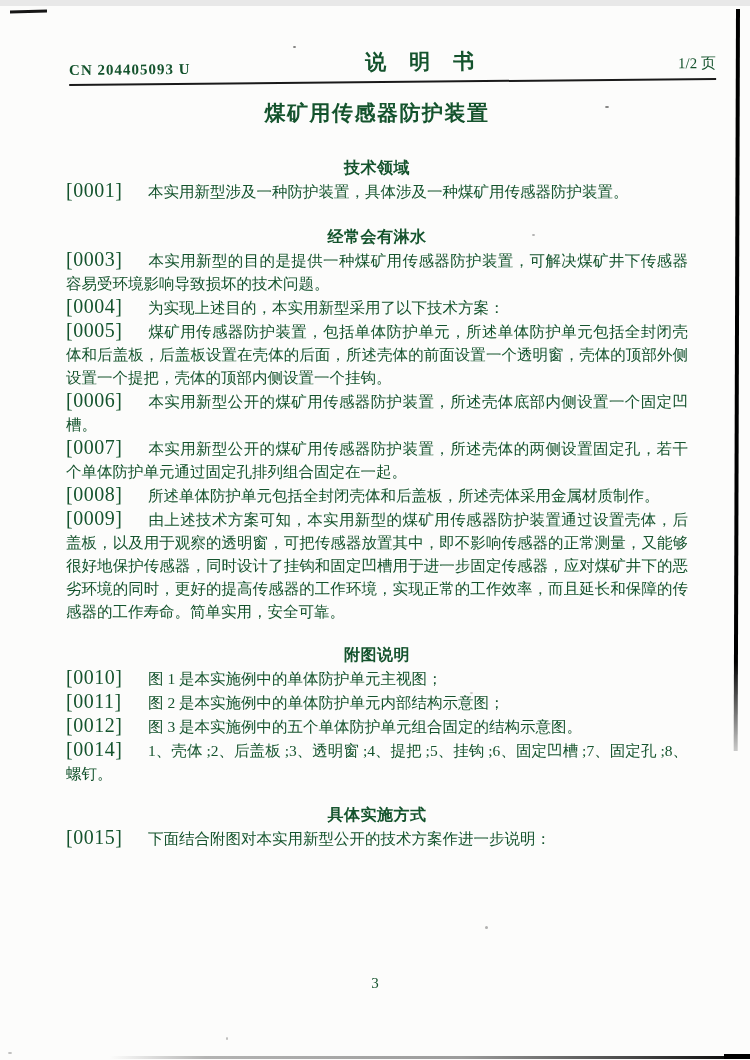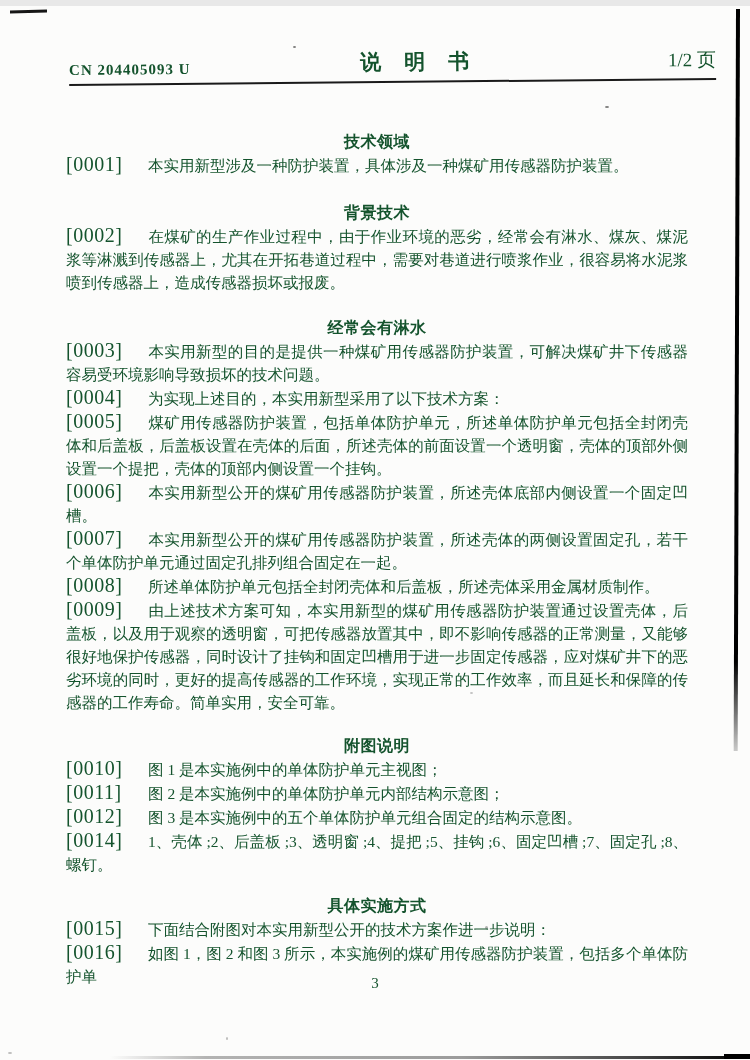--- a/index.html
+++ b/index.html
@@ -36,21 +36,21 @@
     white-space: nowrap;
   }
   .doc-type {
     font-size: 21px;
     font-weight: 700;
     letter-spacing: 1px;
     white-space: nowrap;
     transform: translateX(-14px);
   }
   .page-indicator {
-    font-size: 19px;
+    font-size: 15px;
     white-space: nowrap;
   }
 
   
   .content {
     position: absolute;
     left: 66px;
     top: 94px;
     width: 622px;
     font-size: 15.5px;
@@ -151,30 +151,27 @@
 
   <div class="header-wrap">
     <div class="header-row">
       <span class="doc-number">CN 204405093 U</span>
       <span class="doc-type">说　明　书</span>
       <span class="page-indicator">1/2 页</span>
     </div>
   </div>
 
   <div class="content">
+    <h1 class="title">煤矿用传感器防护装置</h1>
 
     <section class="sec-1">
       <h2 class="sec-heading">技术领域</h2>
       <p class="para"><span class="pnum">[0001]</span><span>本实用新型涉及一种防护装置，具体涉及一种煤矿用传感器防护装置。</span></p>
     </section>
 
-    <section class="sec-2">
-      <h2 class="sec-heading">背景技术</h2>
-      <p class="para"><span class="pnum">[0002]</span><span>在煤矿的生产作业过程中，由于作业环境的恶劣，经常会有淋水、煤灰、煤泥浆等淋溅到传感器上，尤其在开拓巷道过程中，需要对巷道进行喷浆作业，很容易将水泥浆喷到传感器上，造成传感器损坏或报废。</span></p>
-    </section>
 
     <section class="sec-3">
       <h2 class="sec-heading">经常会有淋水</h2>
       <p class="para"><span class="pnum">[0003]</span><span>本实用新型的目的是提供一种煤矿用传感器防护装置，可解决煤矿井下传感器容易受环境影响导致损坏的技术问题。</span></p>
       <p class="para"><span class="pnum">[0004]</span><span>为实现上述目的，本实用新型采用了以下技术方案：</span></p>
       <p class="para"><span class="pnum">[0005]</span><span>煤矿用传感器防护装置，包括单体防护单元，所述单体防护单元包括全封闭壳体和后盖板，后盖板设置在壳体的后面，所述壳体的前面设置一个透明窗，壳体的顶部外侧设置一个提把，壳体的顶部内侧设置一个挂钩。</span></p>
       <p class="para"><span class="pnum">[0006]</span><span>本实用新型公开的煤矿用传感器防护装置，所述壳体底部内侧设置一个固定凹槽。</span></p>
       <p class="para"><span class="pnum">[0007]</span><span>本实用新型公开的煤矿用传感器防护装置，所述壳体的两侧设置固定孔，若干个单体防护单元通过固定孔排列组合固定在一起。</span></p>
       <p class="para"><span class="pnum">[0008]</span><span>所述单体防护单元包括全封闭壳体和后盖板，所述壳体采用金属材质制作。</span></p>
       <p class="para"><span class="pnum">[0009]</span><span>由上述技术方案可知，本实用新型的煤矿用传感器防护装置通过设置壳体，后盖板，以及用于观察的透明窗，可把传感器放置其中，即不影响传感器的正常测量，又能够很好地保护传感器，同时设计了挂钩和固定凹槽用于进一步固定传感器，应对煤矿井下的恶劣环境的同时，更好的提高传感器的工作环境，实现正常的工作效率，而且延长和保障的传感器的工作寿命。简单实用，安全可靠。</span></p>
@@ -184,19 +181,18 @@
       <h2 class="sec-heading">附图说明</h2>
       <p class="para"><span class="pnum">[0010]</span><span>图 1 是本实施例中的单体防护单元主视图；</span></p>
       <p class="para"><span class="pnum">[0011]</span><span>图 2 是本实施例中的单体防护单元内部结构示意图；</span></p>
       <p class="para"><span class="pnum">[0012]</span><span>图 3 是本实施例中的五个单体防护单元组合固定的结构示意图。</span></p>
       <p class="para"><span class="pnum">[0014]</span><span>1、壳体 ;2、后盖板 ;3、透明窗 ;4、提把 ;5、挂钩 ;6、固定凹槽 ;7、固定孔 ;8、螺钉。</span></p>
     </section>
 
     <section class="sec-5">
       <h2 class="sec-heading">具体实施方式</h2>
       <p class="para"><span class="pnum">[0015]</span><span>下面结合附图对本实用新型公开的技术方案作进一步说明：</span></p>
-      <p class="para"><span class="pnum">[0016]</span><span>如图 1，图 2 和图 3 所示，本实施例的煤矿用传感器防护装置，包括多个单体防护单</span></p>
     </section>
   </div>
 
   <div class="page-number">3</div>
 
 </div>
 
 </body></html>

